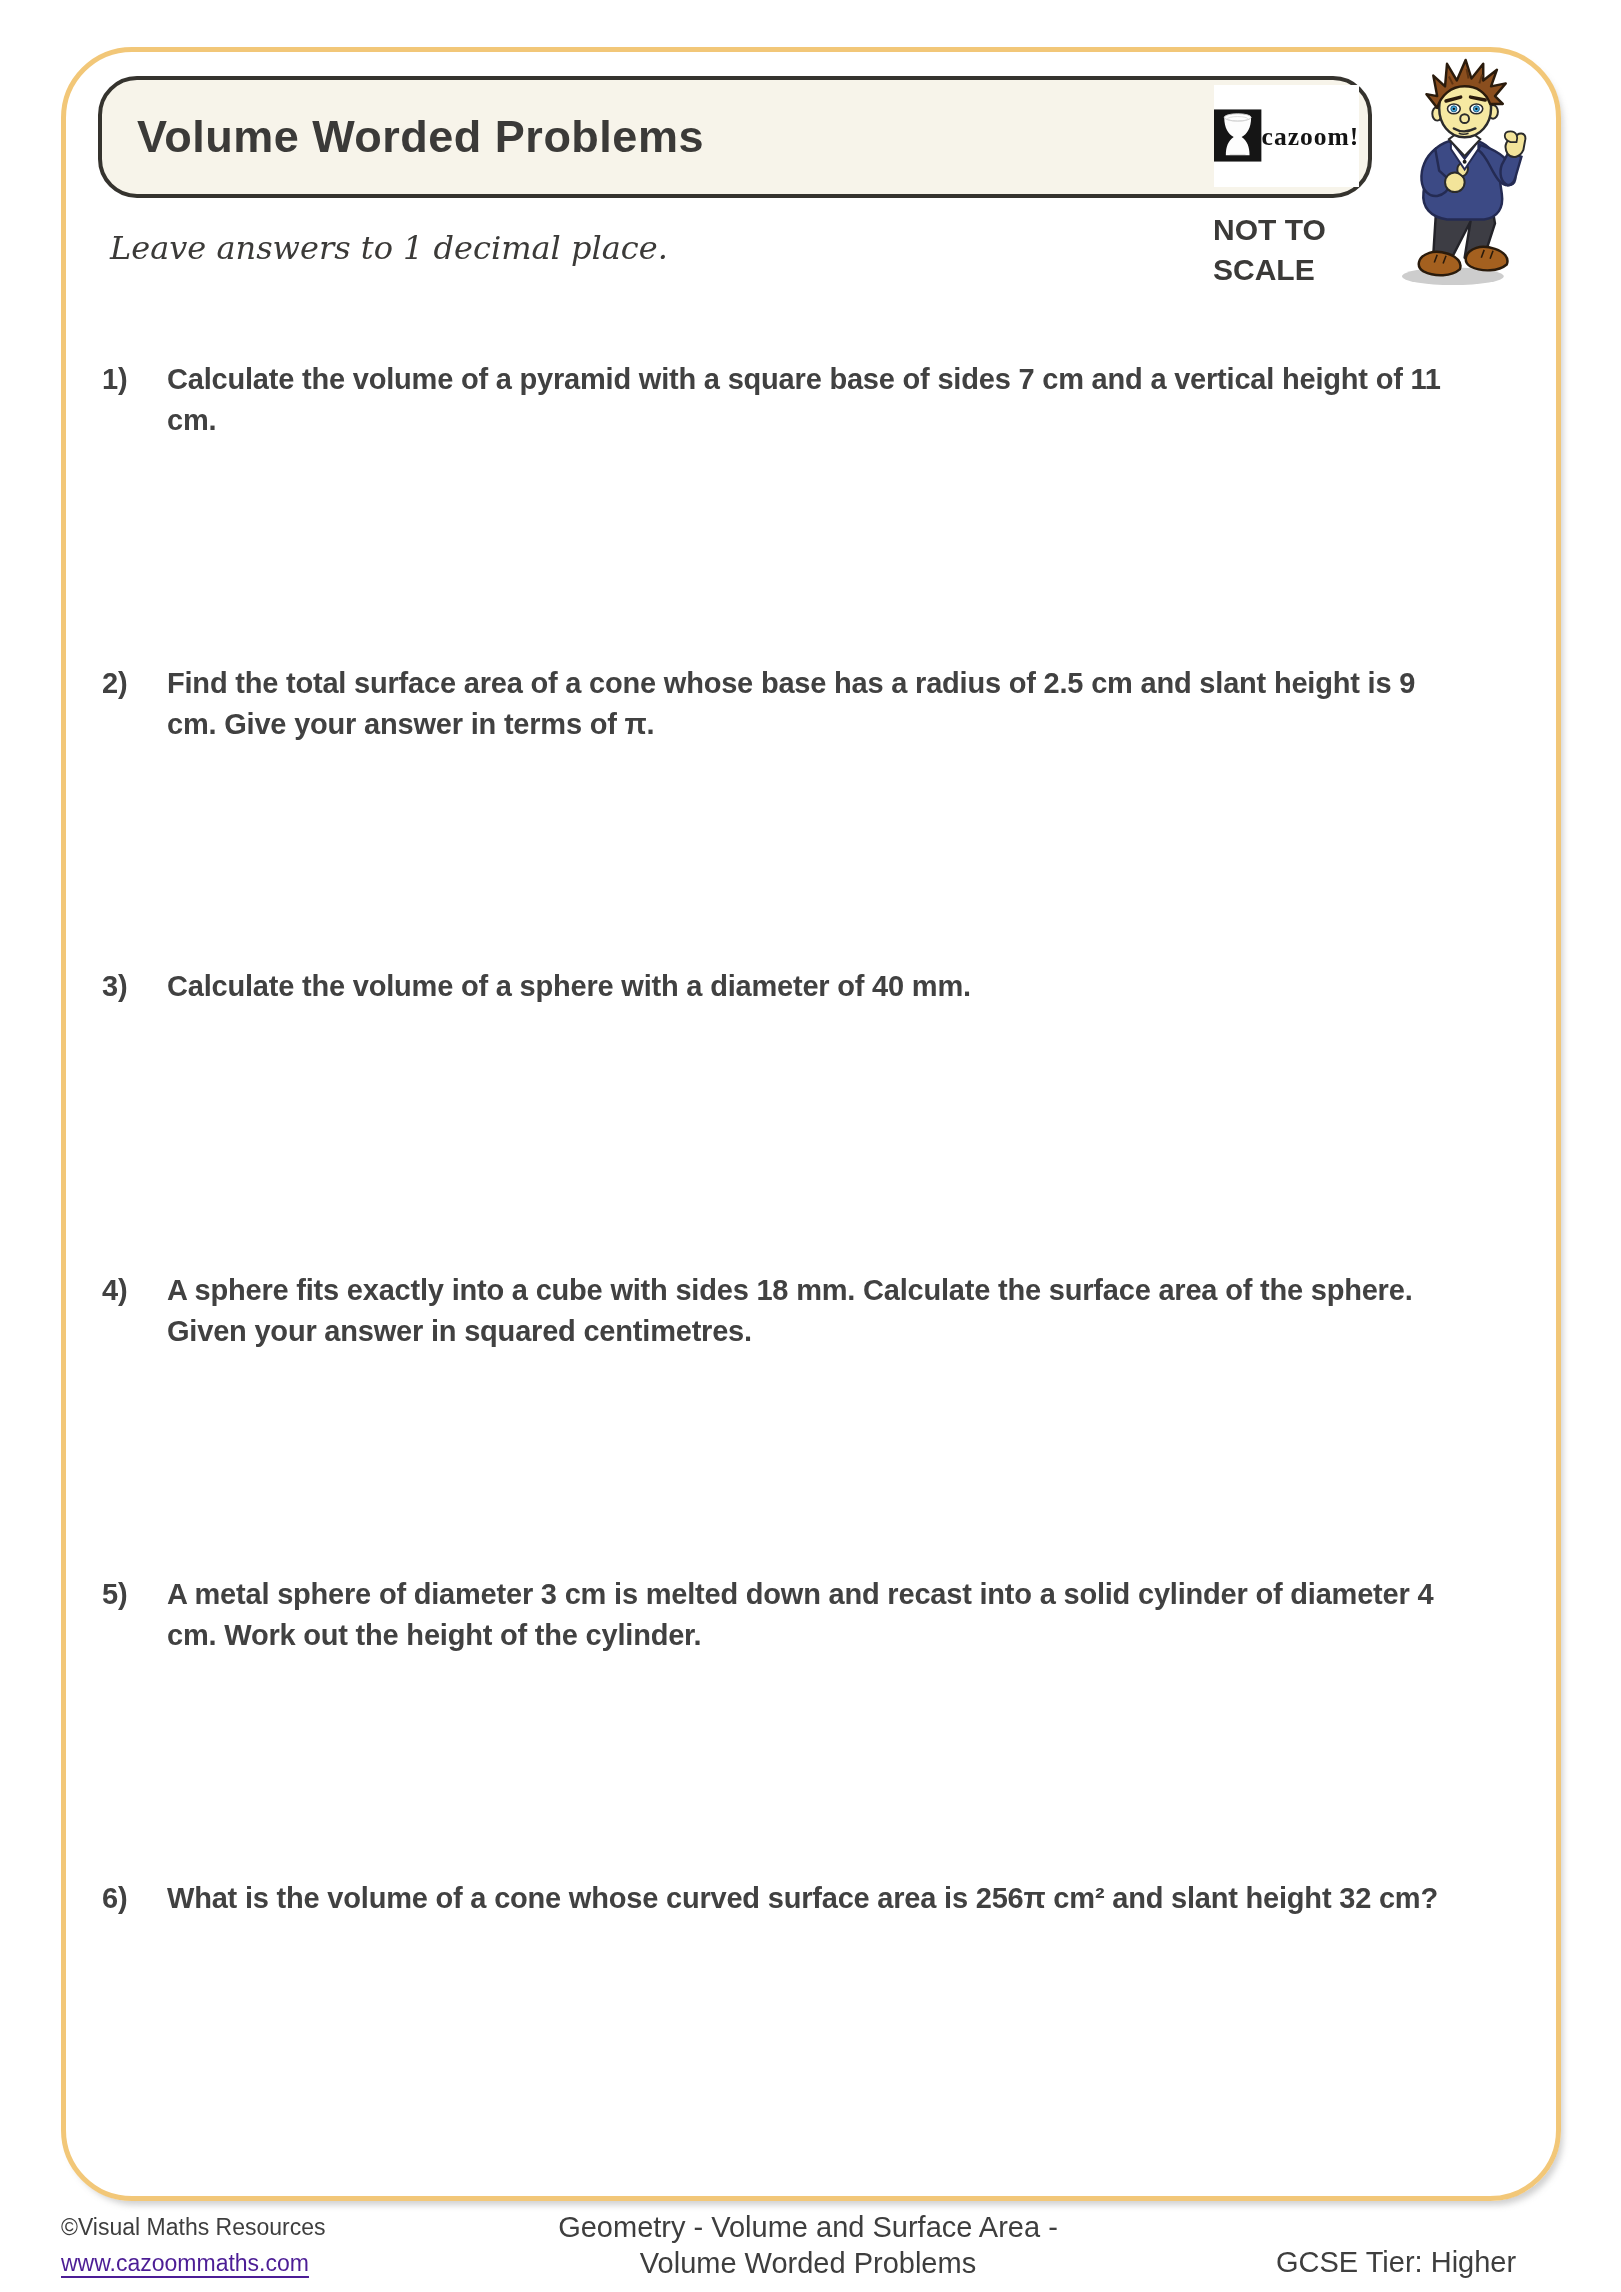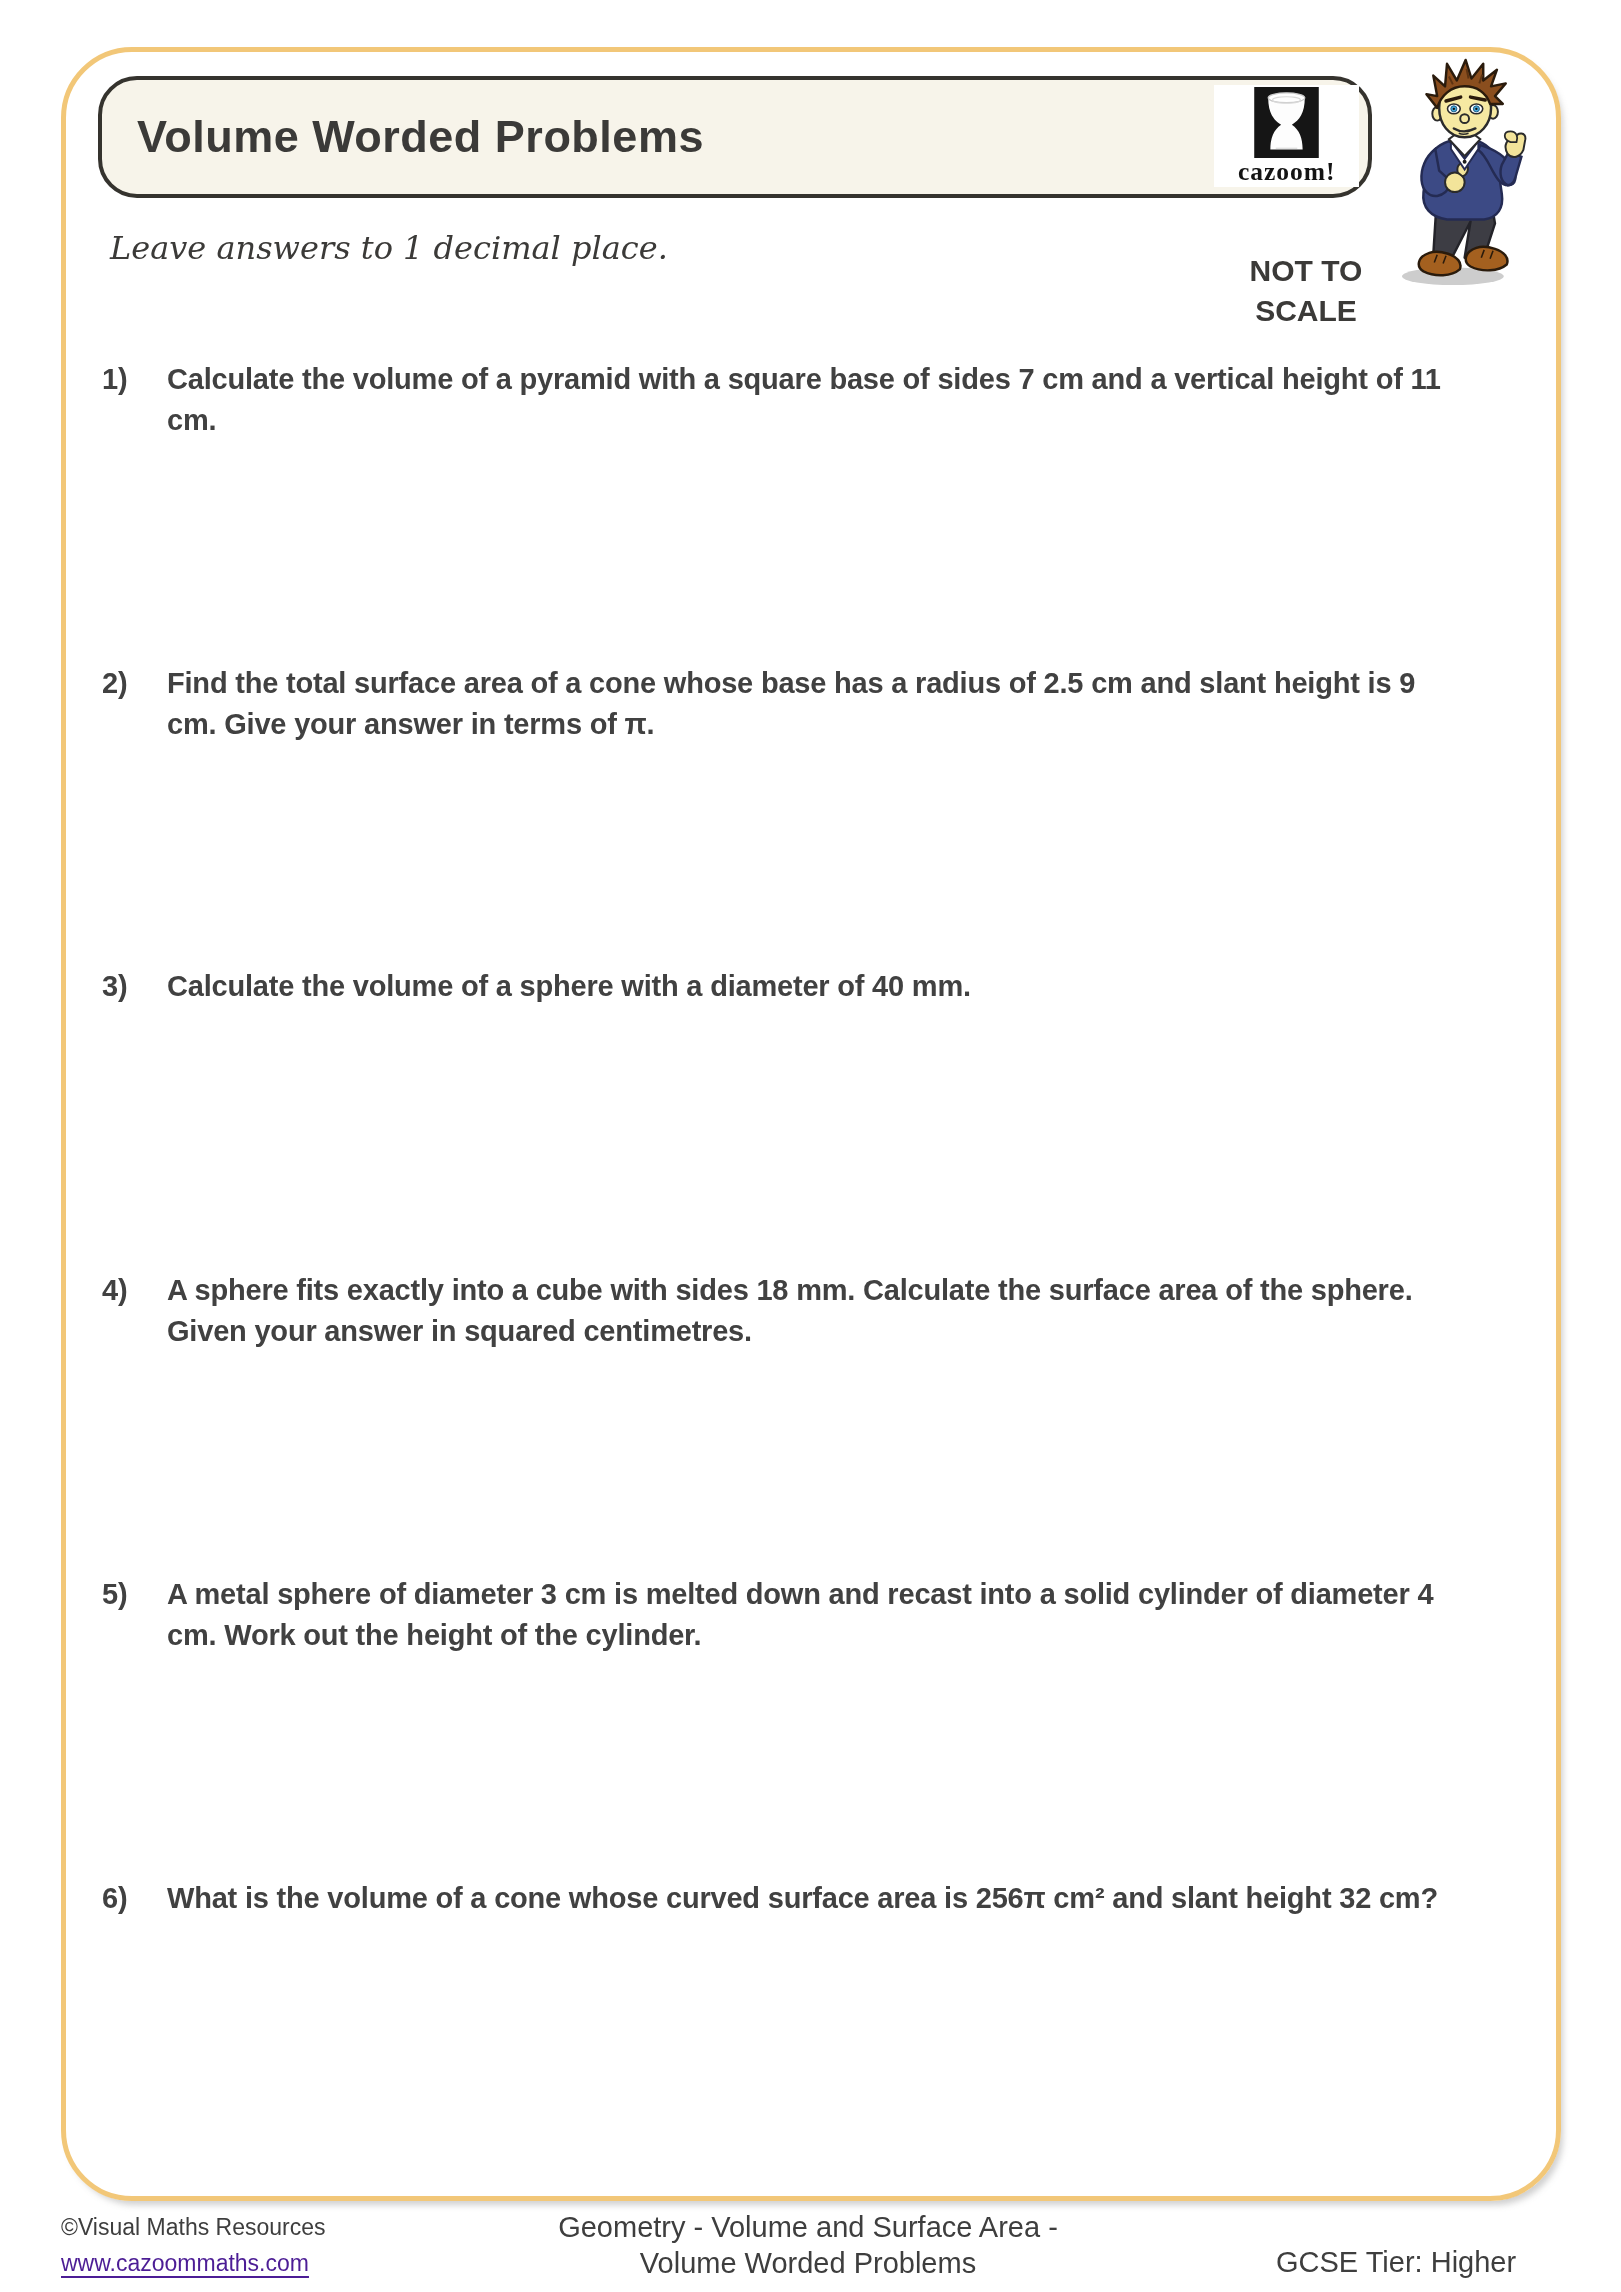--- a/index.html
+++ b/index.html
@@ -19,31 +19,31 @@
     position:absolute; left:98px; top:76px; width:1274px; height:122px;
     background:#F7F4EA; border:4.9px solid #35332E; border-radius:39px;
     display:flex; align-items:center;
   }
   .title-text {
     padding-left:35px; font-size:45px; font-weight:bold; color:#3B3A38;
     letter-spacing:0.5px;
   }
   .logo-patch {
     position:absolute; right:8.8px; top:4.9px; width:145px; height:102px;
-    background:#ffffff; display:flex; flex-direction:column; align-items:center;
+    background:#ffffff; display:flex; flex-direction:row; align-items:center;
     justify-content:center;
   }
   .logo-square { width:65px; height:71px; display:block; }
   .logo-wordmark {
     font-family:"Liberation Serif", serif; font-weight:bold; font-size:25.5px;
     color:#141414; letter-spacing:1px; line-height:1; margin-top:1px;
   }
   .not-to-scale {
-    position:absolute; left:1213px; top:210px; width:186px; text-align:center;
-    font-size:30px; font-weight:bold; color:#3B3A38; line-height:1.32;margin-top:41px;
+    position:absolute; left:1213px; top:210px; width:186px; text-align:left;
+    font-size:30px; font-weight:bold; color:#3B3A38; line-height:1.32;
   }
   .mascot { position:absolute; left:1392px; top:55px; width:157px; height:235px; }
   .instruction {
     position:absolute; left:110px; top:229px;
     font-family:"DejaVu Serif", serif; font-style:italic; font-size:32px;
     color:#3B3A38;
   }
   
   .question {
     position:absolute; left:102px; width:1374px; display:flex;

